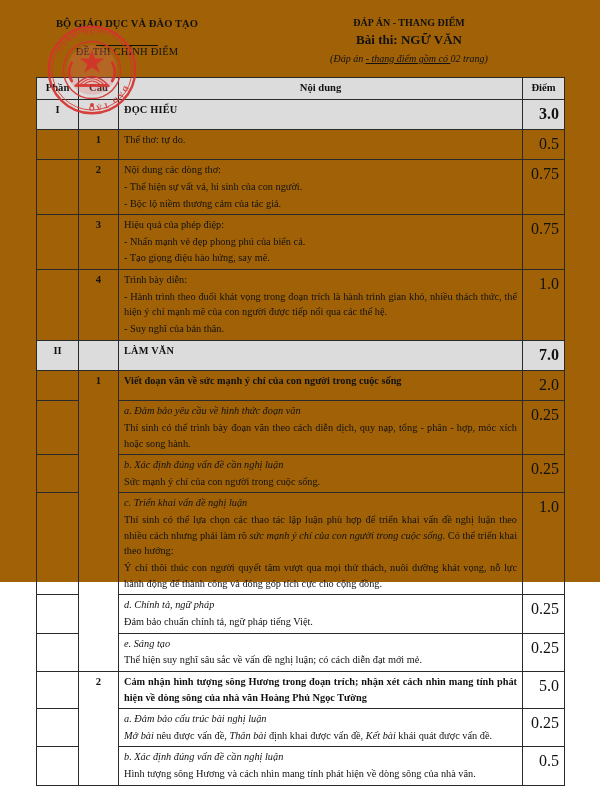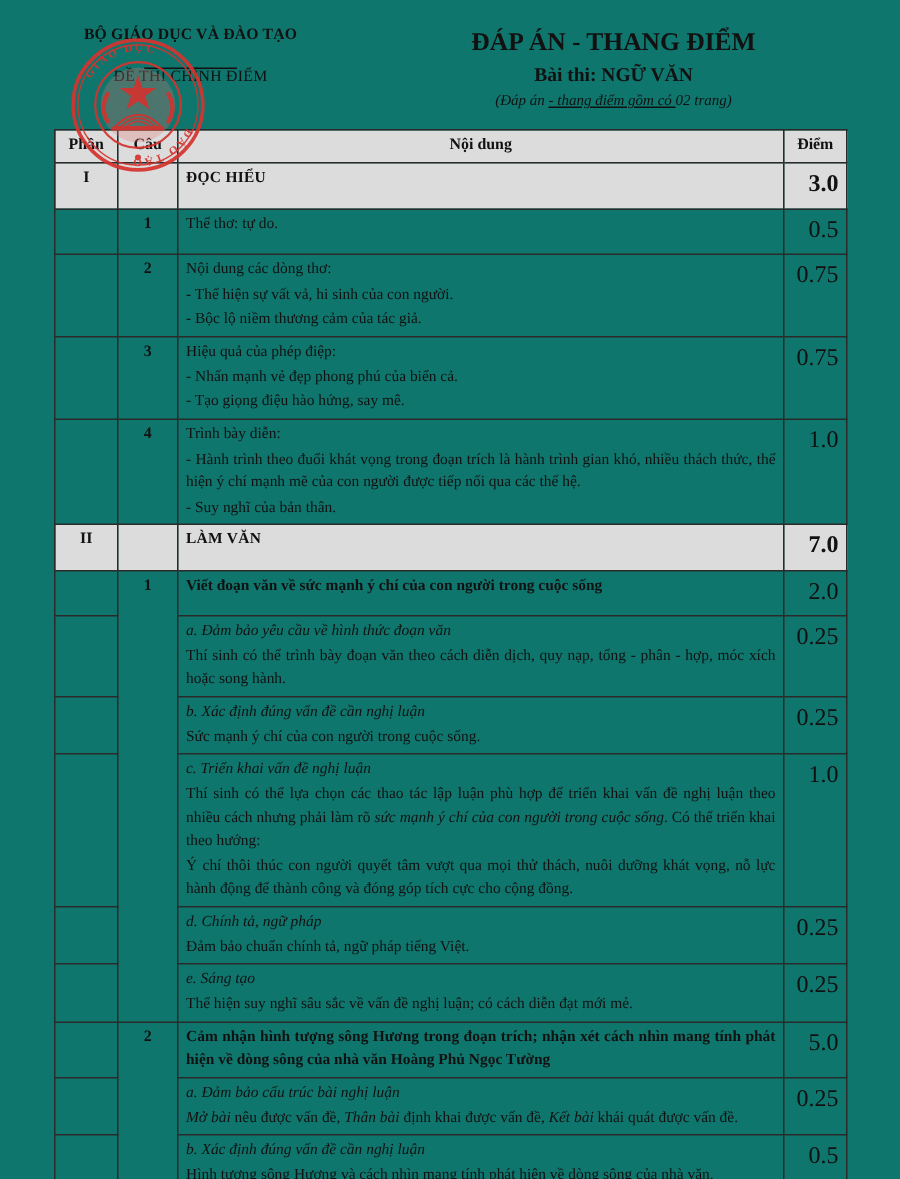--- a/index.html
+++ b/index.html
@@ -12,23 +12,23 @@
     height: 786px;
     font-family: "Liberation Serif", "DejaVu Serif", serif;
     color: #111111;
     position: relative;
     overflow: hidden;
   }
 
   
   .page {
     width: 600px;
-    height: 786px;
-    position: relative;
-    background: #0f766e;
+    height: 582px;
+    position: relative;
+    background: #a16207;
   }
 
   .header {
     display: flex;
     align-items: flex-start;
     padding: 12px 18px 0 18px;
     position: relative;
   }
   .header-left {
     width: 218px;
@@ -66,21 +66,21 @@
     padding-top: 4px;
   }
   .exam-title {
     font-size: 11px;
     font-weight: bold;
     letter-spacing: .1px;
     line-height: 1.35;
     white-space: nowrap;
   }
   .exam-sub {
-    font-size: 17px;
+    font-size: 10px;
     font-weight: bold;
     line-height: 1.4;
   }
   .exam-subject {
     font-size: 13px;
     font-weight: bold;
     line-height: 1.5;
   }
   .exam-note {
     font-size: 10px;

